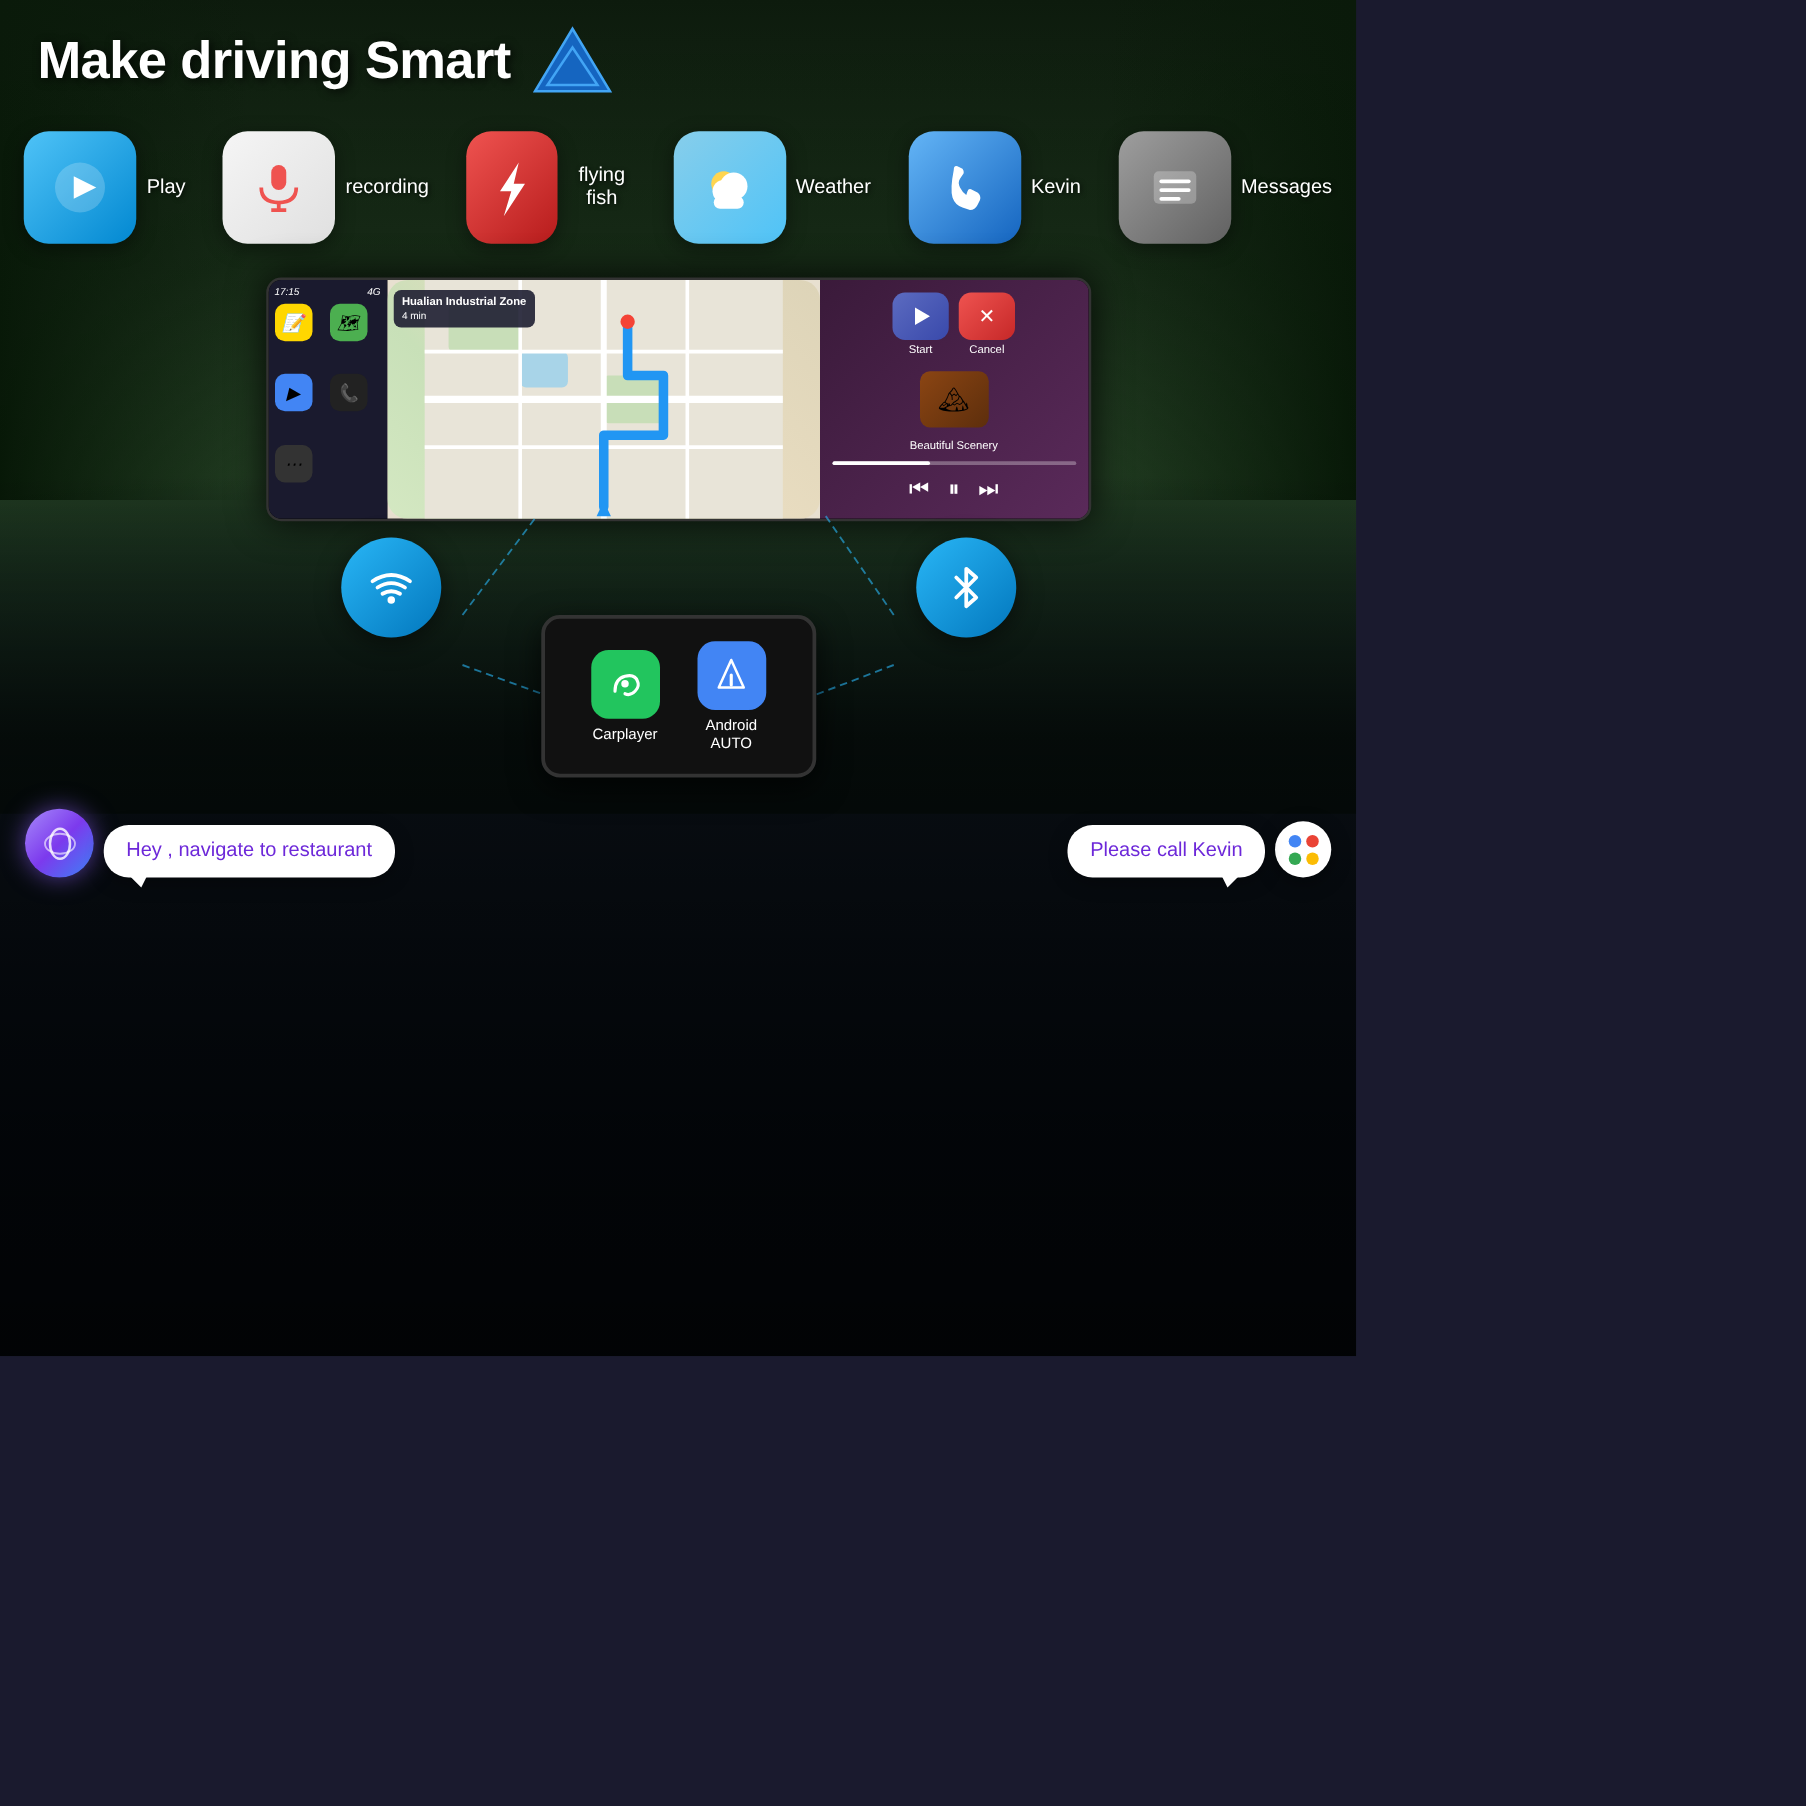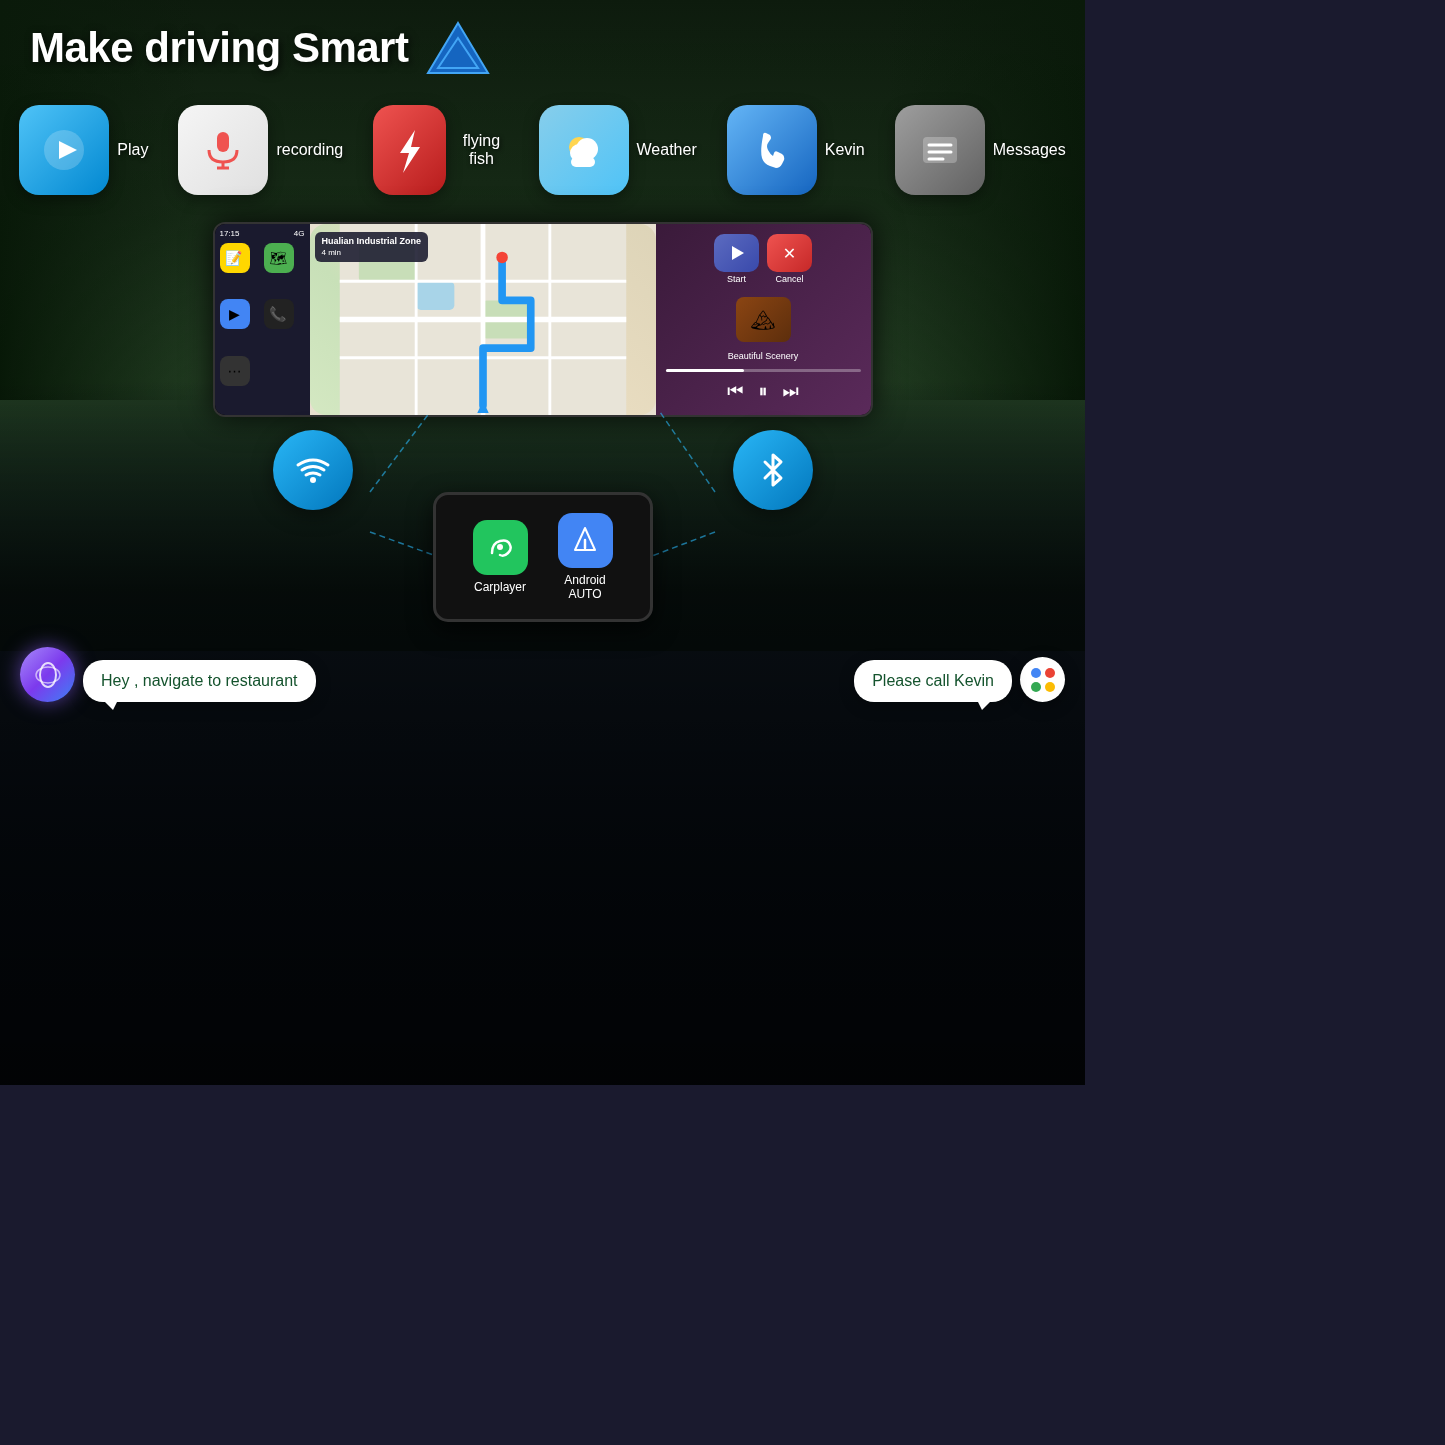--- a/index.html
+++ b/index.html
@@ -142,20 +142,21 @@
     }
 
     
     .display-left {
       width: 95px;
       background: #1a1a2e;
       display: flex;
       flex-direction: column;
       padding: 4px 3px;
       gap: 2px;
+      font-style: italic;
     }
 
     .phone-status {
       color: white;
       font-size: 8px;
       display: flex;
       justify-content: space-between;
       padding: 1px 2px;
     }
 
@@ -415,21 +416,21 @@
       height: 10px;
       border-radius: 50%;
     }
 
     .speech-bubble {
       background: white;
       border-radius: 20px;
       padding: 12px 18px;
       font-size: 16px;
       font-weight: 500;
-      color: #14532d;
+      color: #6d28d9;
       max-width: 300px;
       box-shadow: 0 4px 15px rgba(0,0,0,0.3);
       position: relative;
     }
 
     .speech-bubble-left::before {
       content: '';
       position: absolute;
       bottom: -8px;
       left: 20px;

